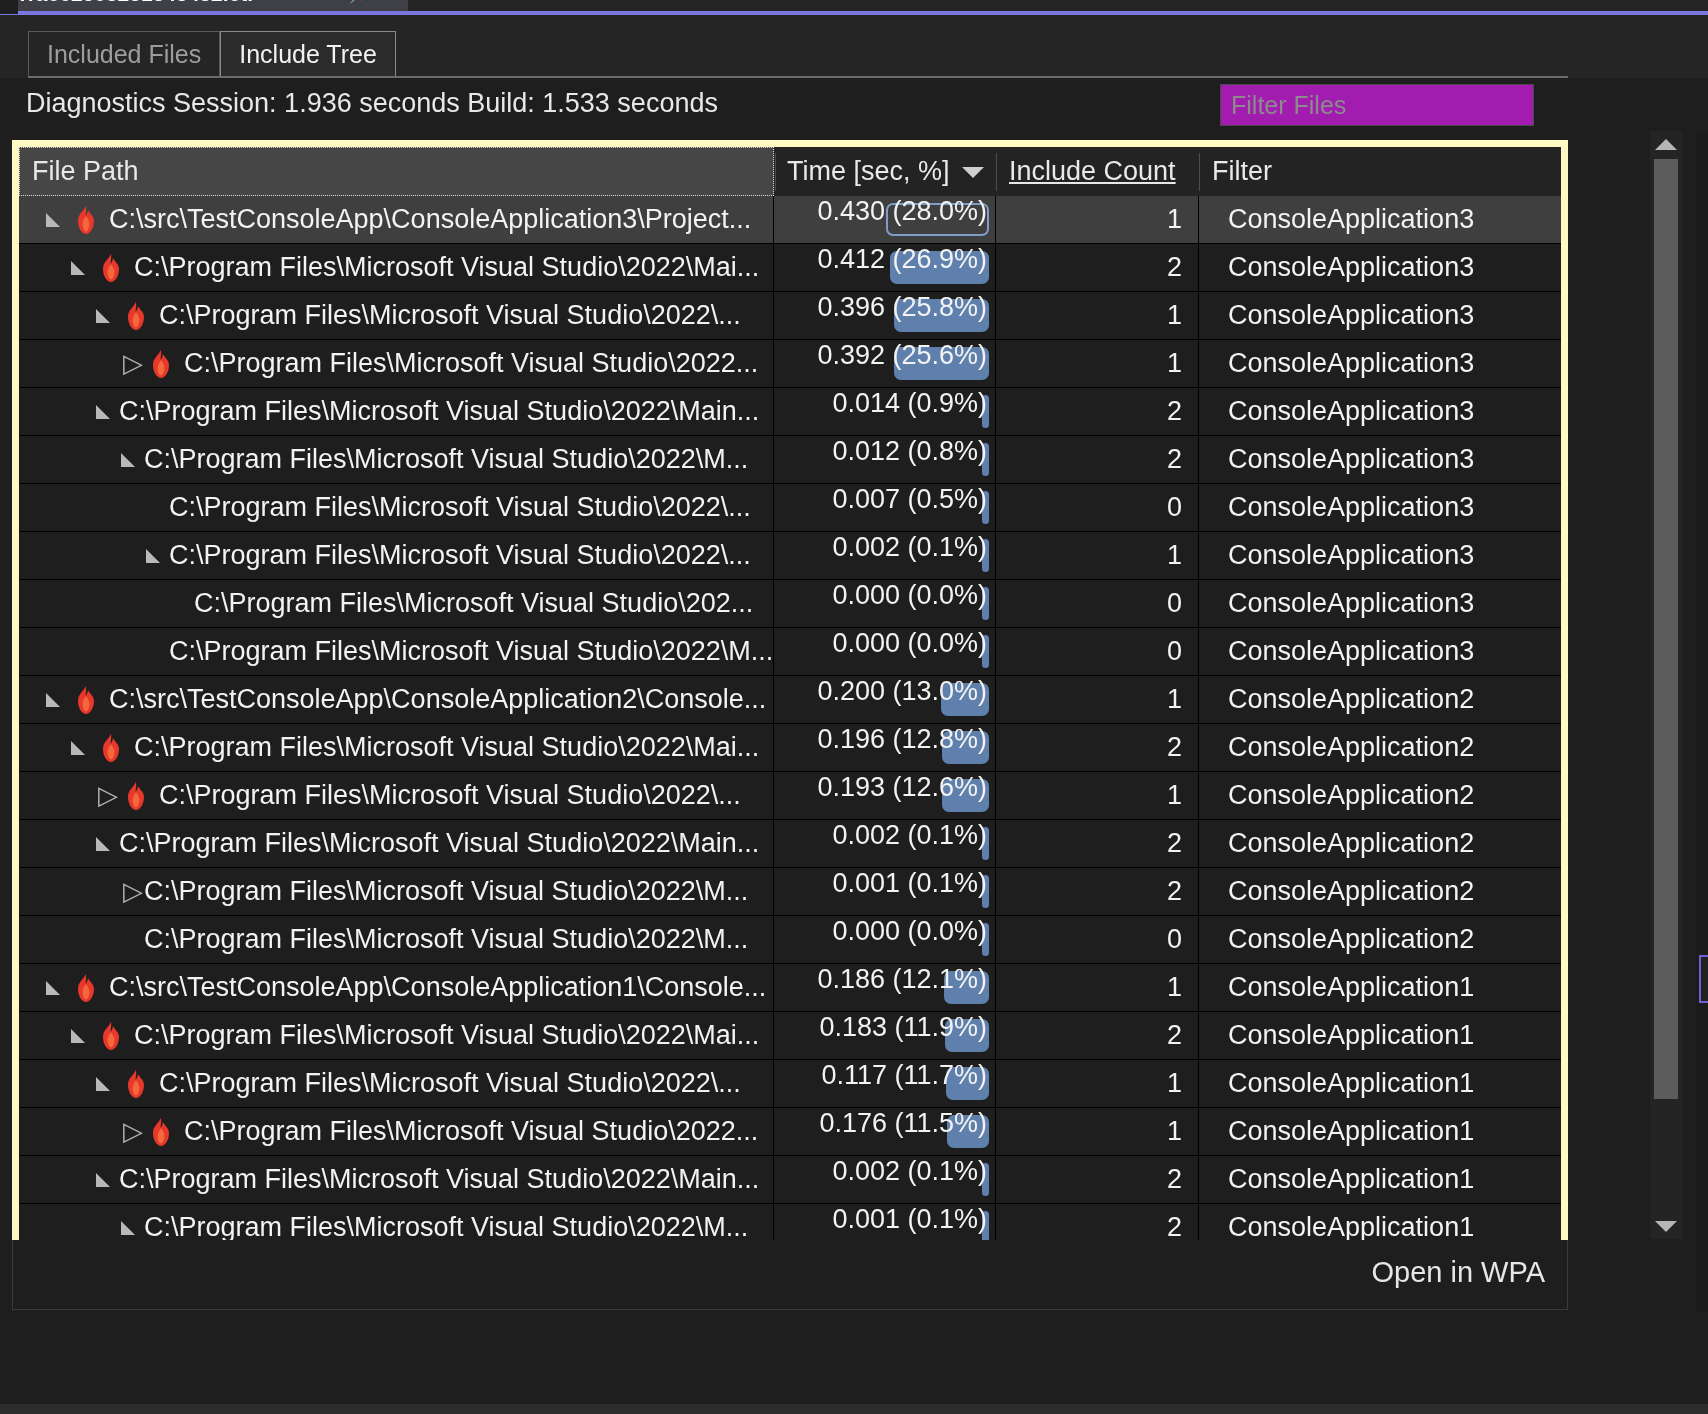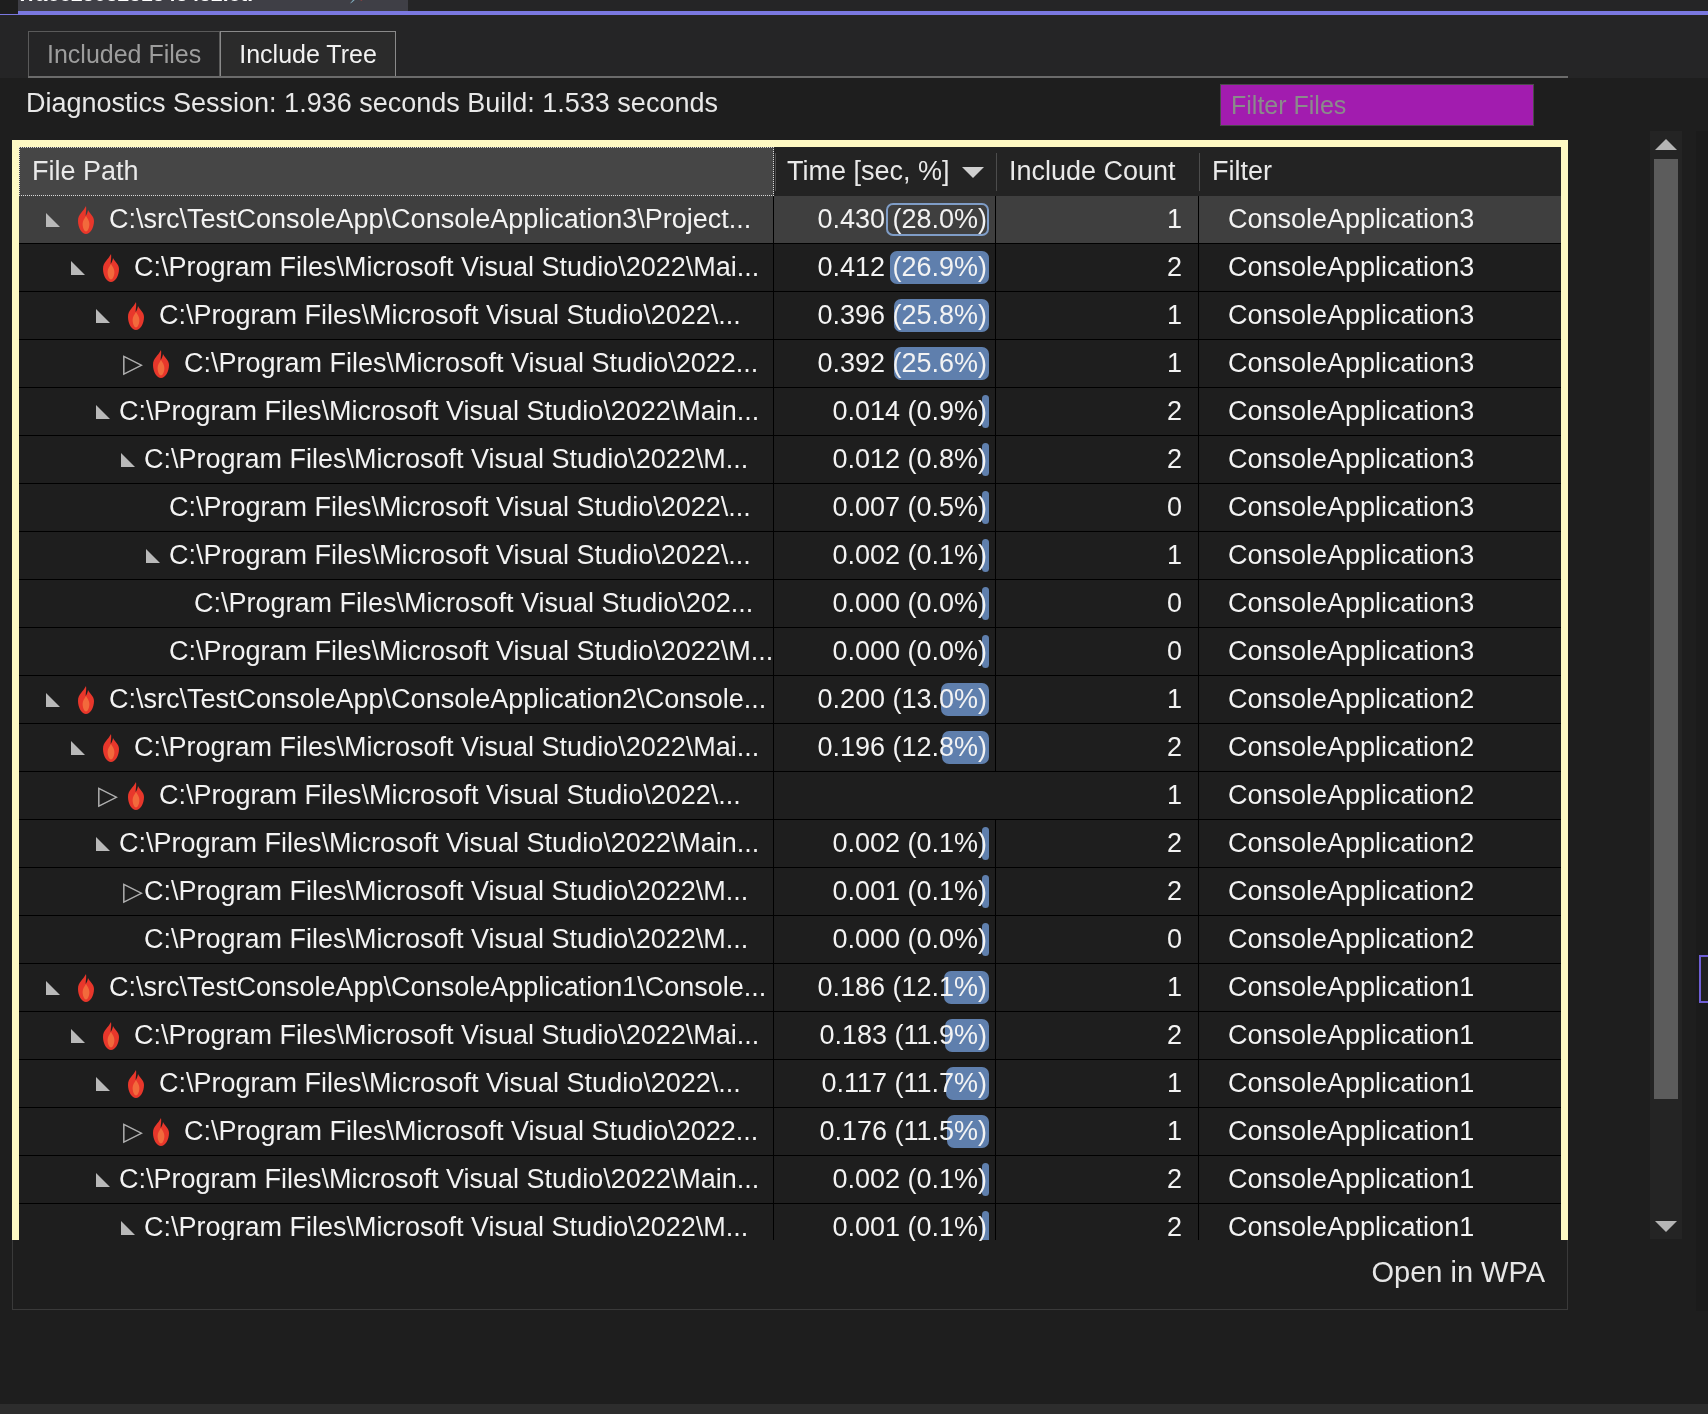--- a/index.html
+++ b/index.html
@@ -102,21 +102,21 @@
   .hcell .htext{padding-left:12px;}
   .hsep{
     position:absolute;top:6px;width:1px;height:38px;background:#4c4c4c;
   }
   #hc-filepath{
     left:0;width:755px;
     background:#464646;
     border:1px dotted #d8d8d8;
   }
   #hc-time{left:756px;width:221px;}
-  #hc-count{left:978px;width:202px;}
+  #hc-count{left:978px;width:202px;text-decoration:underline;}
   #hc-project{left:1181px;width:373px;}
   #sortarrow{
     position:absolute;left:943px;top:20px;
     width:0;height:0;
     border-left:11px solid transparent;
     border-right:11px solid transparent;
     border-top:11px solid #cfcfcf;
   }
 
   
@@ -162,21 +162,21 @@
   }
 
   .flame{
     position:relative;width:40px;height:47px;flex:0 0 40px;
   }
   .flame svg{position:absolute;left:6px;top:9px;}
 
   .pathtext{padding-left:2px;overflow:hidden;text-overflow:clip;}
 
   
-  .timeinner{position:relative;height:47px;display:flex;align-items:center;justify-content:flex-end;width:100%;margin-left:32px;}
+  .timeinner{position:relative;height:47px;display:flex;align-items:flex-start;justify-content:flex-end;width:100%;margin-left:32px;}
   .pctbar{
     position:absolute;top:7px;right:2px;height:33px;
     background:#5f7fad;border-radius:7px;
   }
   .pctbar.outline{background:transparent;border:2px solid #7f9dc7;box-sizing:border-box;}
   .timetext{position:relative;z-index:2;padding-right:4px;}
 
   
   #vscroll{
     position:absolute;left:1650px;top:131px;width:32px;height:1108px;
@@ -576,20 +576,26 @@
             <i></i>
           </span>
           <span class="flame">
             <svg width="26" height="30" viewBox="0 0 26 30">
               <path d="M13 1 C10 7 5 9 5 16 C5 23 9 29 13 29 C17 29 21 23 21 16 C21 11 17 9 15 5 C14.6 8 13.6 9.6 12.6 11 C12.8 7.4 13.6 4 13 1 Z" fill="#e8372b"></path>
               <path d="M13 11 C11.4 14 9.6 15.6 9.6 19 C9.6 23 11.4 26.5 13 26.5 C14.6 26.5 16.4 23 16.4 19 C16.4 15.6 14.6 14 13 11 Z" fill="#f26a3c"></path>
             </svg>
           </span>
           <span class="pathtext">C:\Program Files\Microsoft Visual Studio\2022\...</span>
         </div>
+        <div class="cell c-time">
+          <div class="timeinner">
+            <div class="pctbar" style="width: 46.6px;"></div>
+            <span class="timetext">0.193 (12.6%)</span>
+          </div>
+        </div>
         <div class="cell c-count">
           <span>1</span>
         </div>
         <div class="cell c-proj">
           <span>ConsoleApplication2</span>
         </div>
       </div>
       <div class="row">
         <div class="cell c-path">
           <div style="flex: 0 0 72px; height: 47px;"></div>

